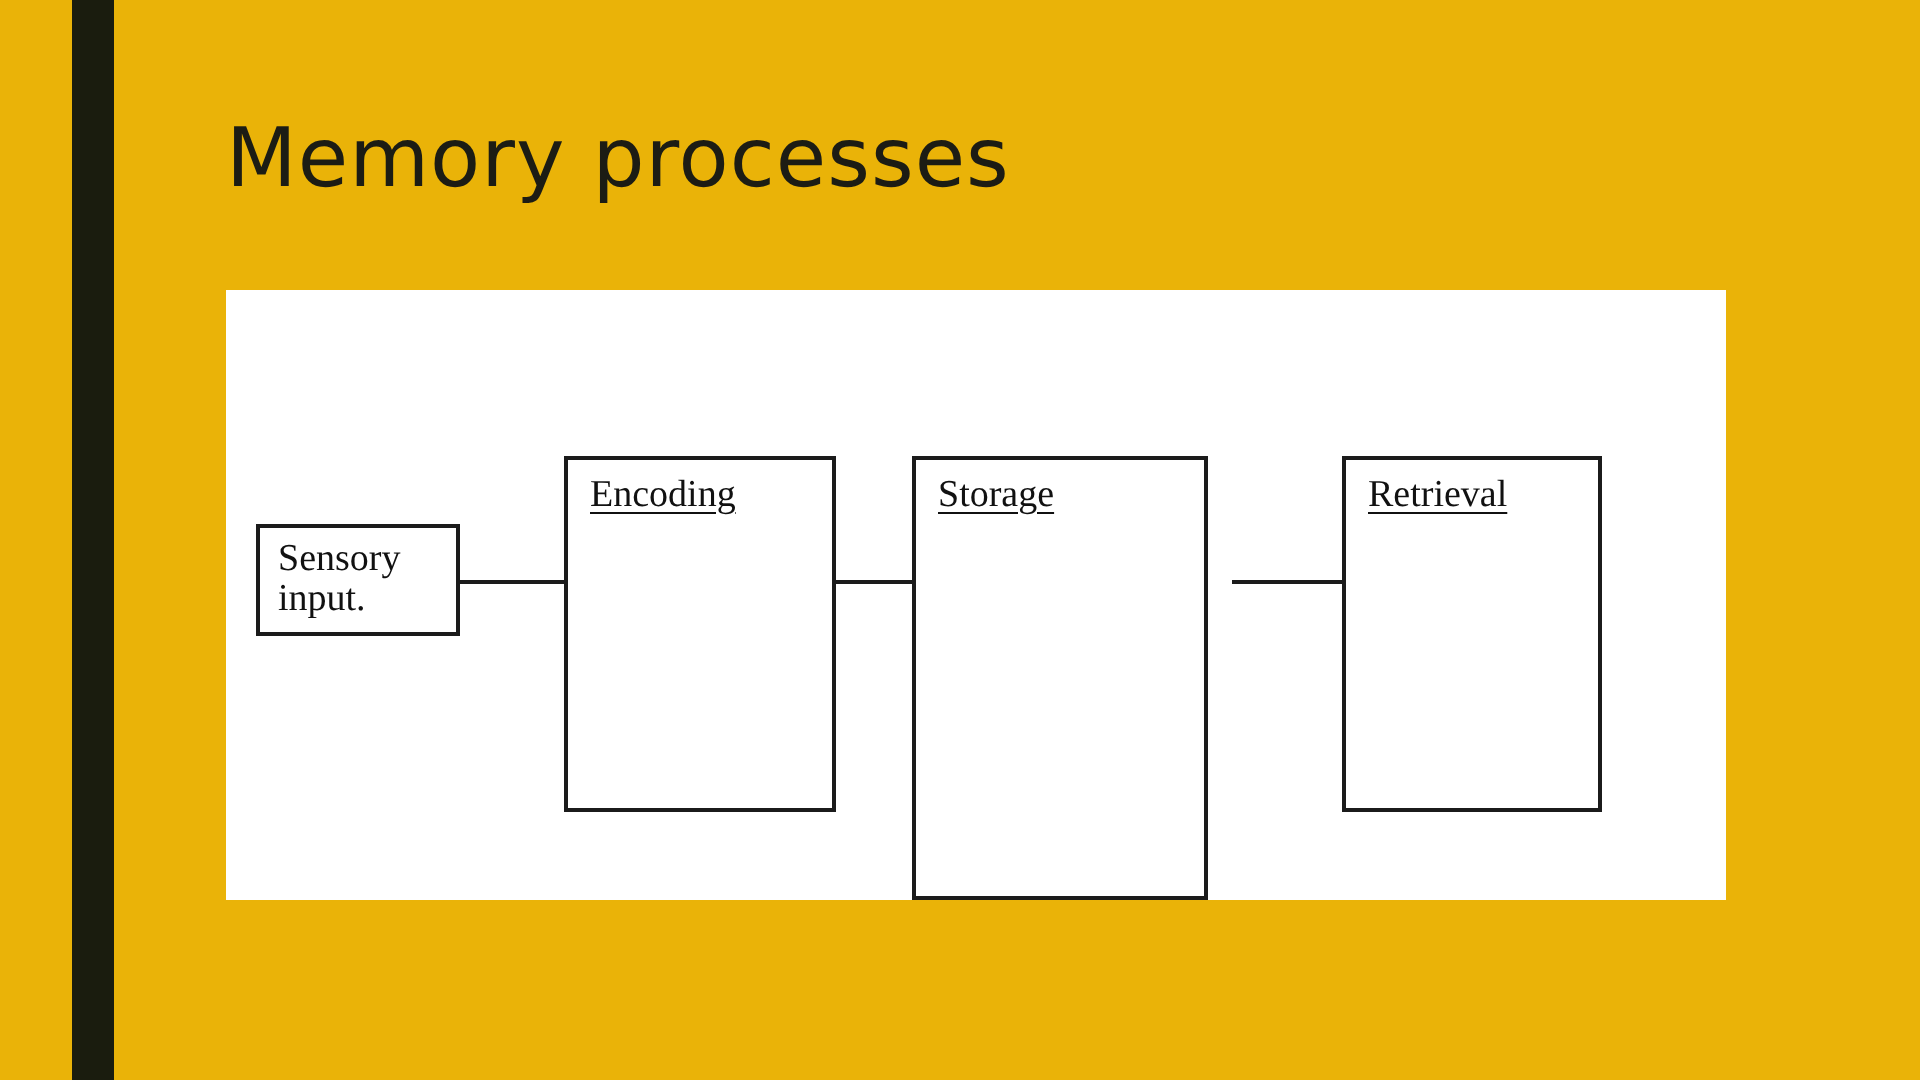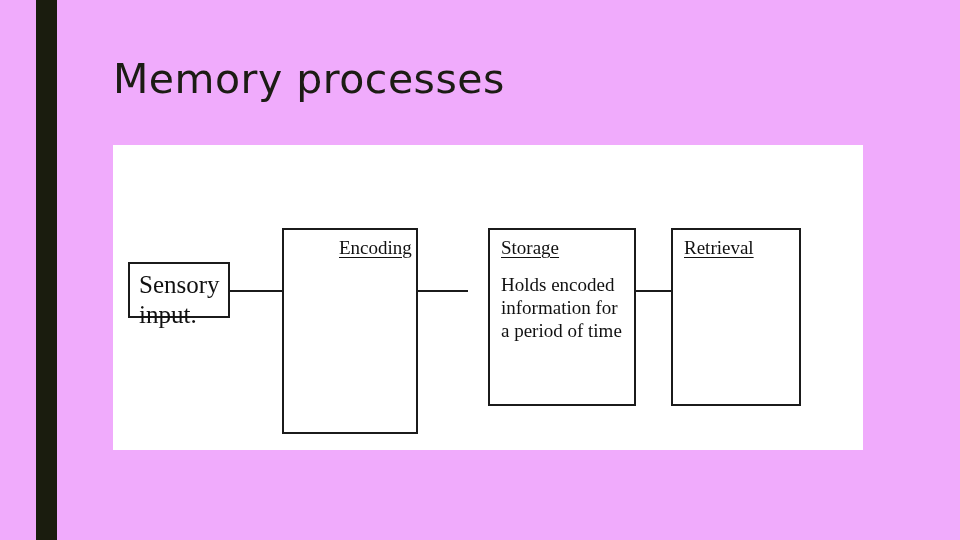--- a/index.html
+++ b/index.html
@@ -11,21 +11,21 @@
     height: 540px;
     overflow: hidden;
     background: #EFEDE5;
     font-family: "Liberation Sans", sans-serif;
   }
 
   #slide {
     position: relative;
     width: 960px;
     height: 540px;
-    background: #f0abfc;
+    background: #eab308;
     text-decoration: underline;
   }
 
   
   #accent-bar {
     position: absolute;
     left: 36px;
     top: 0;
     width: 21px;
     height: 540px;
@@ -89,37 +89,36 @@
   #box-sensory {
     left: 15px;
     top: 117px;
     width: 102px;
     height: 56px;
   }
   #box-sensory .box-inner {
     padding: 6px 6px 6px 9px;
   }
   #box-sensory .box-body {
-    font-size: 25px;
-    line-height: 30px;
+    font-size: 19px;
+    line-height: 20px;
   }
 
   #box-encoding {
     left: 169px;
     top: 83px;
     width: 136px;
-    height: 206px;
-    padding-left: 44px;
+    height: 178px;
   }
 
   #box-storage {
-    left: 375px;
+    left: 343px;
     top: 83px;
     width: 148px;
-    height: 178px;
+    height: 222px;
   }
 
   #box-retrieval {
     left: 558px;
     top: 83px;
     width: 130px;
     height: 178px;
   }
 
   
@@ -156,21 +155,20 @@
 
     <div class="flow-box" id="box-encoding">
       <div class="box-inner">
         <div class="box-heading">Encoding</div>
       </div>
     </div>
 
     <div class="flow-box" id="box-storage">
       <div class="box-inner">
         <div class="box-heading">Storage</div>
-        <div class="box-body">Holds encoded information for a period of time</div>
       </div>
     </div>
 
     <div class="flow-box" id="box-retrieval">
       <div class="box-inner">
         <div class="box-heading">Retrieval</div>
       </div>
     </div>
 
   </div>

